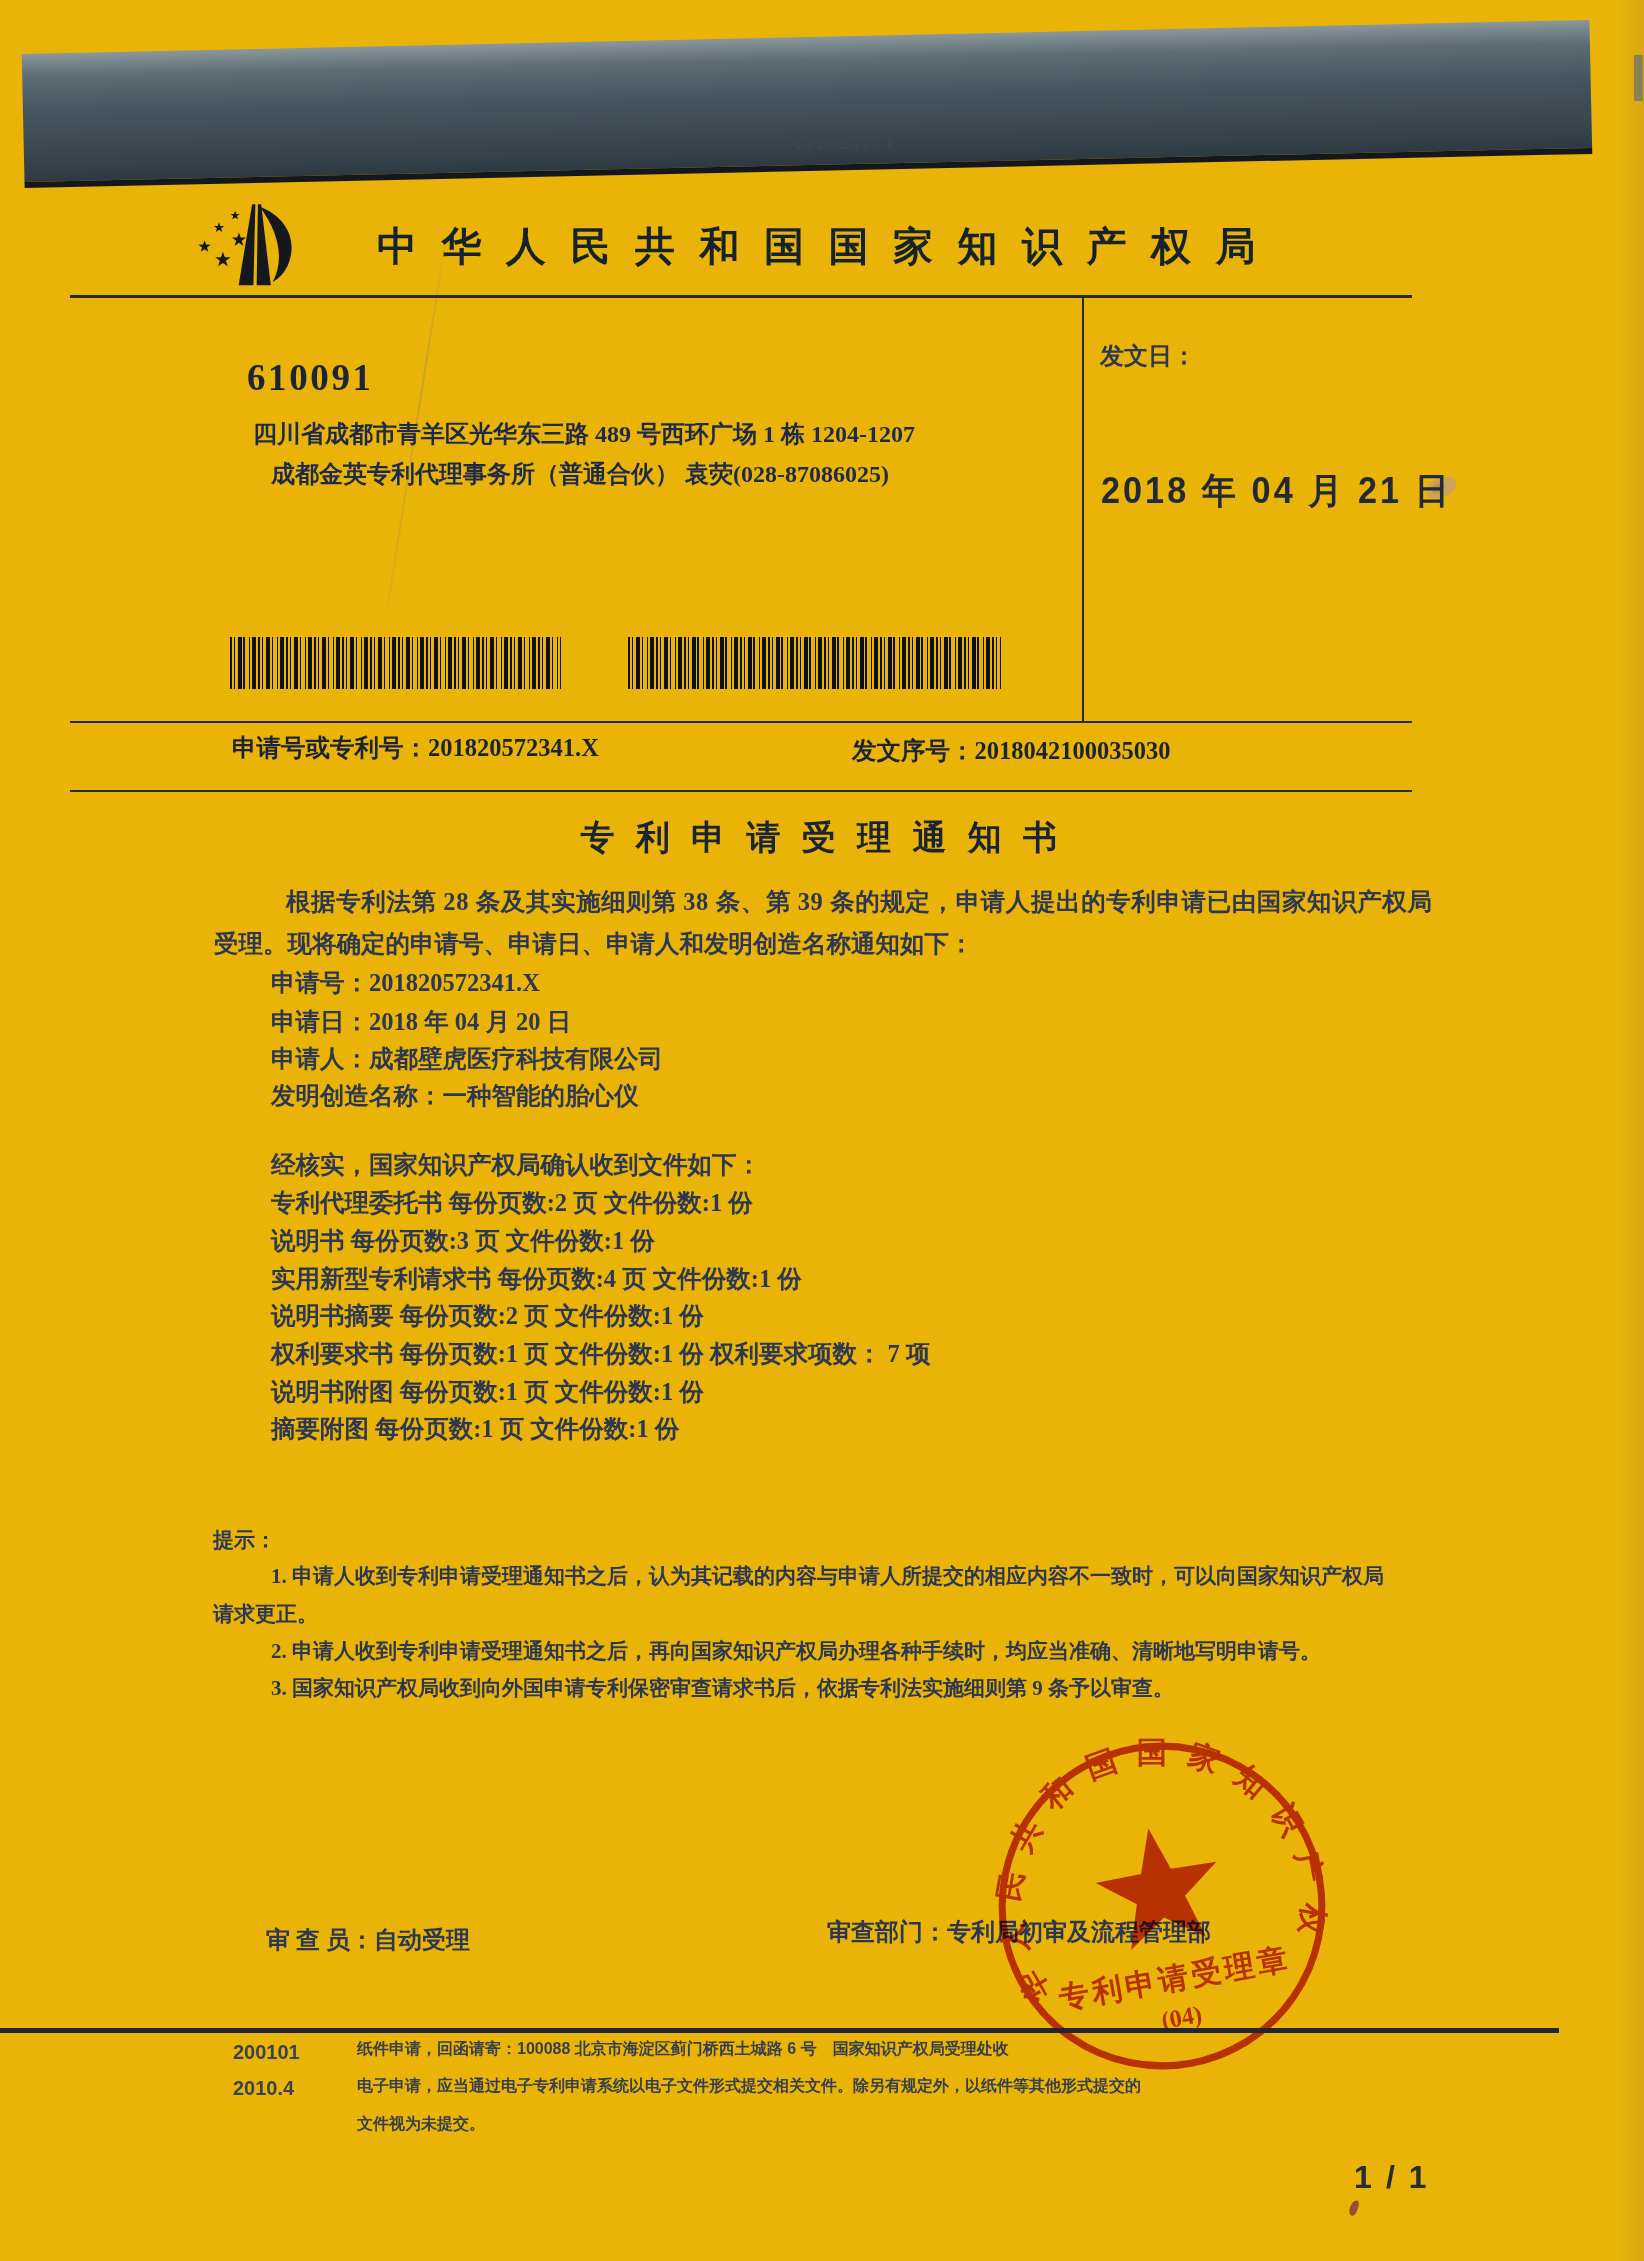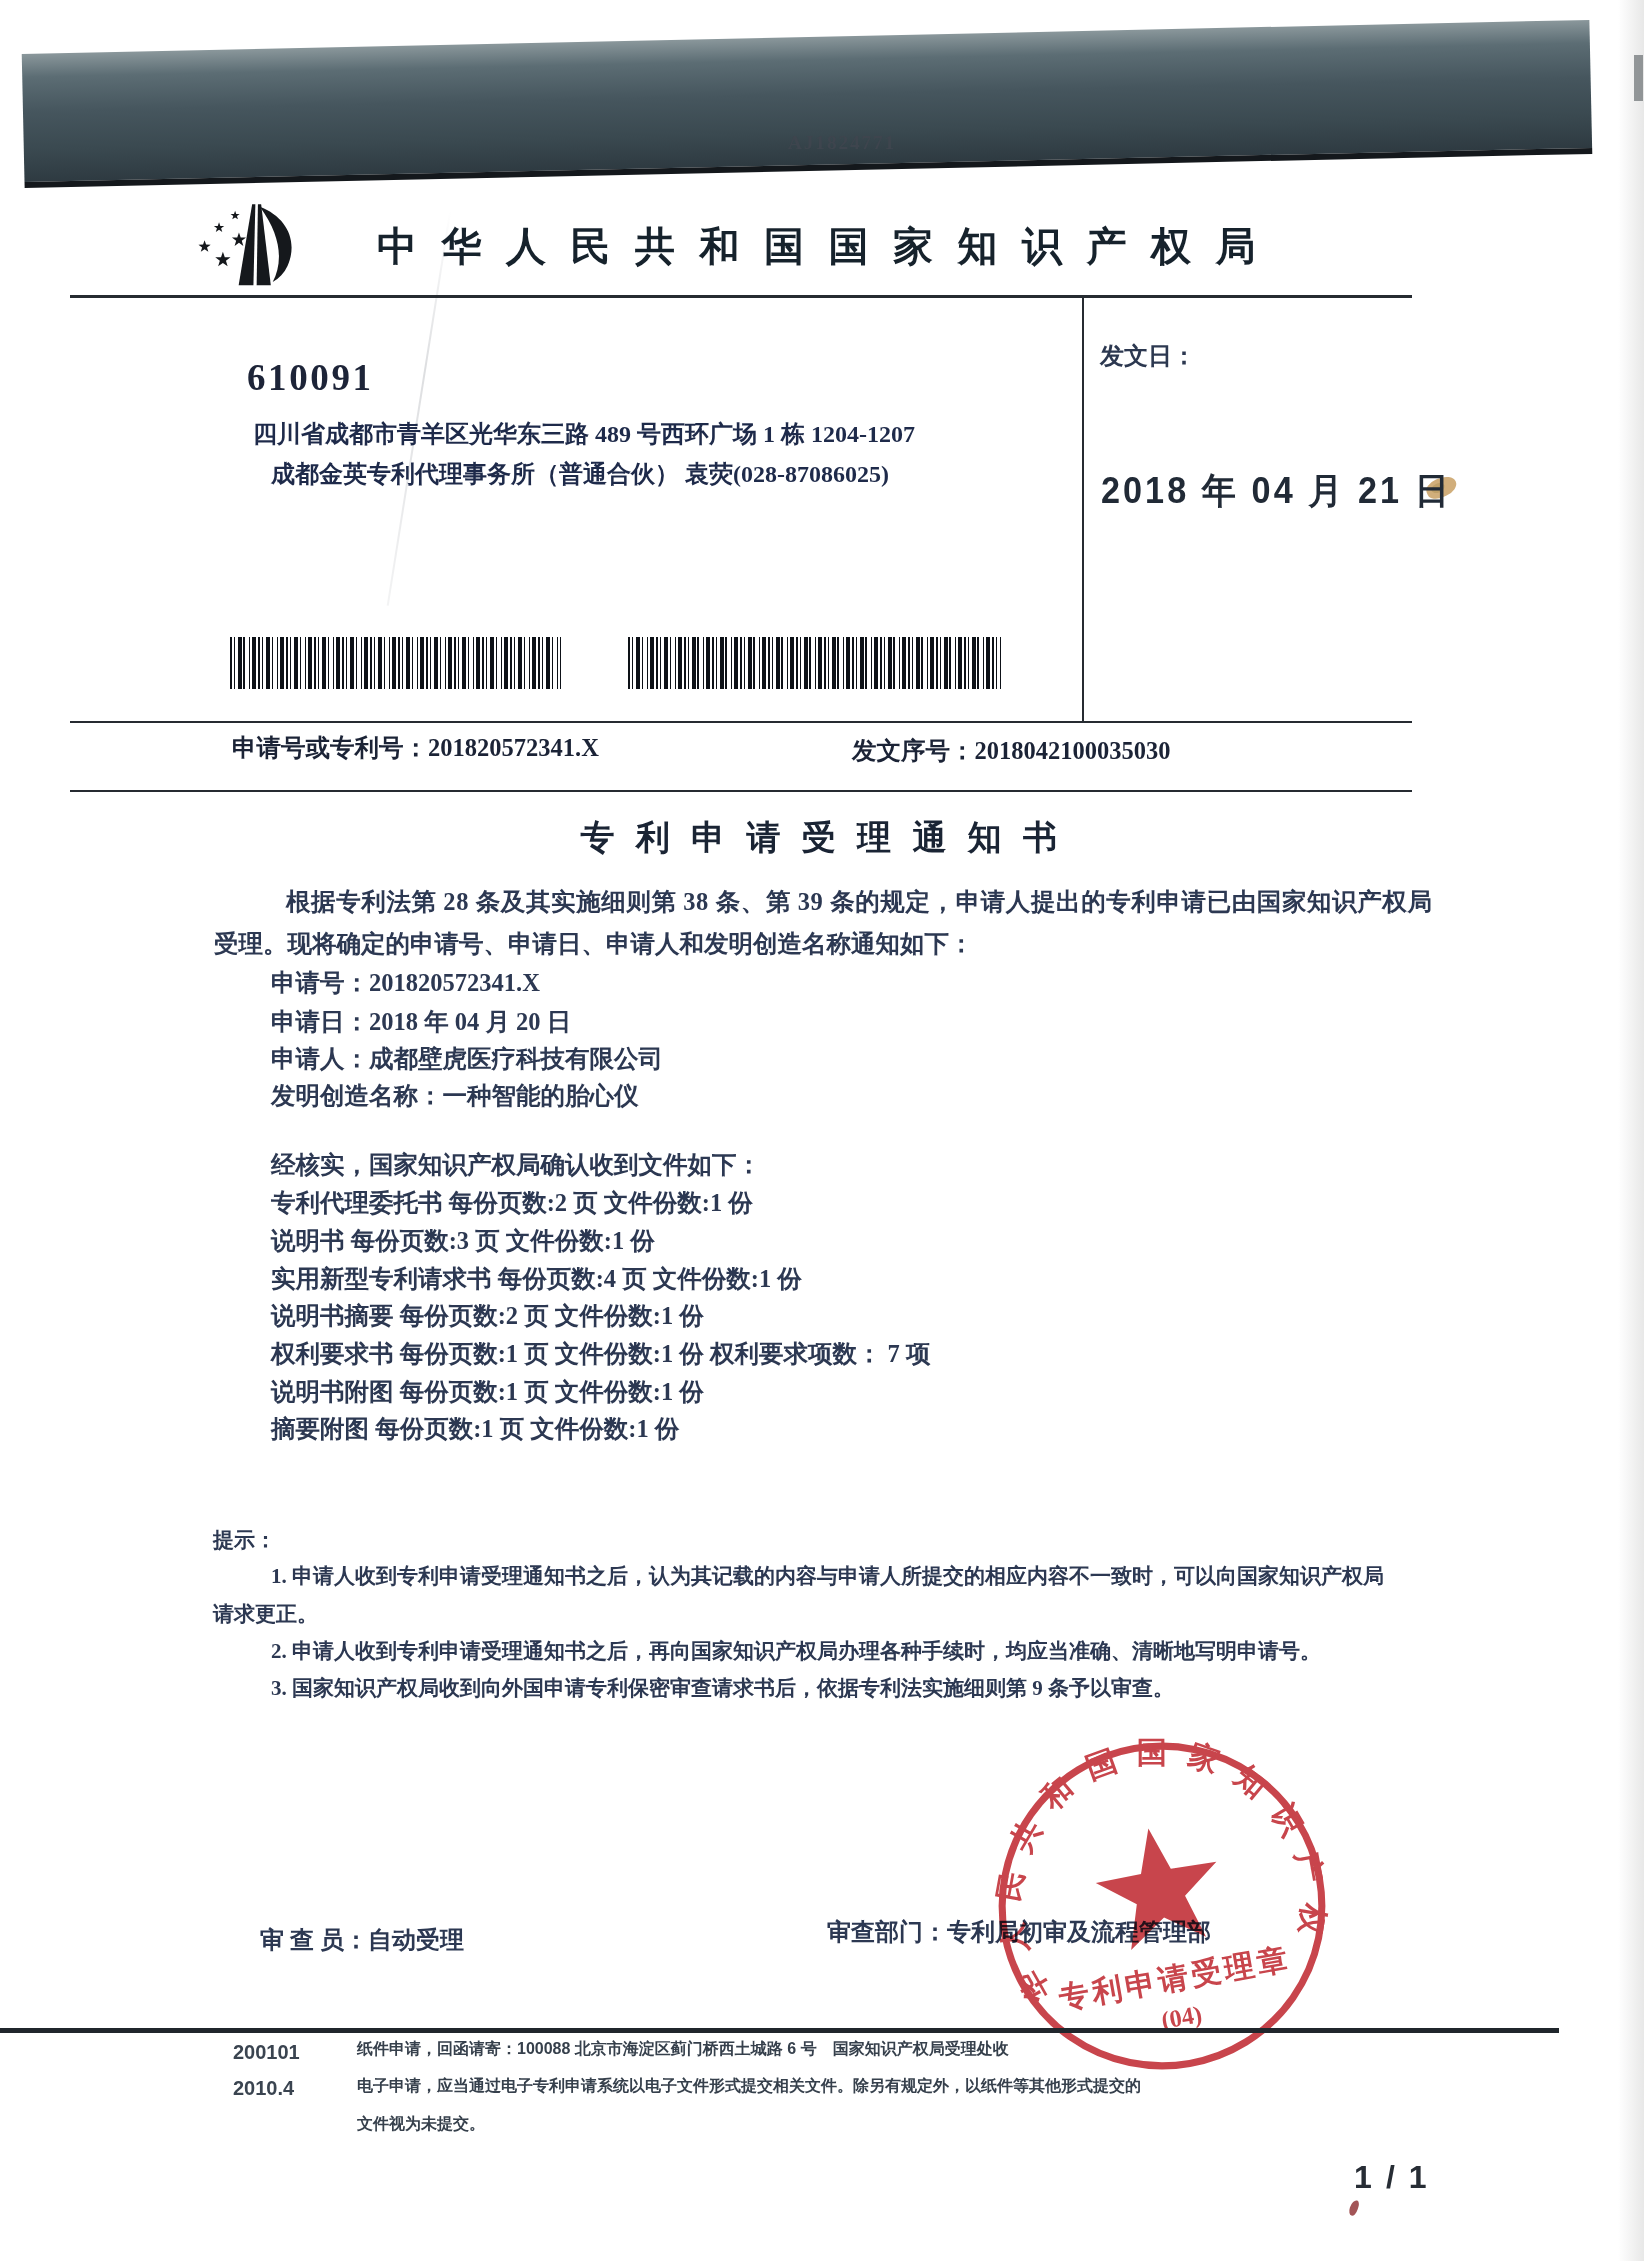--- a/index.html
+++ b/index.html
@@ -1,18 +1,18 @@
 <!DOCTYPE html>
 <html style="font-size:10.3px"><head>
 <meta charset="utf-8">
 <style>
   html,body{margin:0;padding:0;background:#d8d8d4;}
   .page{
     position:relative;width:1644px;height:2261px;margin:0 auto;
-    background:#ffffff;overflow:hidden;
+    background:#eab308;overflow:hidden;
     font-family:"Liberation Serif","DejaVu Serif",serif;
     color:#2e3a56;
   }
   .abs{position:absolute;white-space:nowrap;font-weight:bold;}
 
   
   .scan-band{
     position:absolute;left:23px;top:37px;width:1568px;height:128px;
     background:linear-gradient(180deg,#8a979b 0%,#5c6d74 18%,#46565e 45%,#3a4950 75%,#2e3a41 100%);
     border-bottom:6.4px solid #14181c;
@@ -84,21 +84,21 @@
   .d6{left:271px;top:1412px;}
 
   .tip{font-size:21px;color:#2c3852;}
   .tips-label{left:213px;top:1526px;font-weight:600;}
   .t1a{left:271px;top:1562px;}
   .t1b{left:213px;top:1600px;}
   .t2{left:271px;top:1637px;}
   .t3{left:271px;top:1674px;}
 
   .signoff{font-size:24px;color:#2c3852;}
-  .examiner{left:260px;top:1924px;}
+  .examiner{left:266px;top:1924px;}
   .dept{left:827px;top:1916px;}
 
   .seal{
     position:absolute;left:988px;top:1732px;width:348px;height:348px;
     transform:rotate(-10deg);mix-blend-mode:multiply;opacity:.93;
   }
 
   .footer-code{font-size:20px;font-weight:bold;color:#3a4450;font-family:"Liberation Sans","DejaVu Sans",sans-serif;}
   .fc1{left:233px;top:2041px;}
   .fc2{left:233px;top:2077px;}

